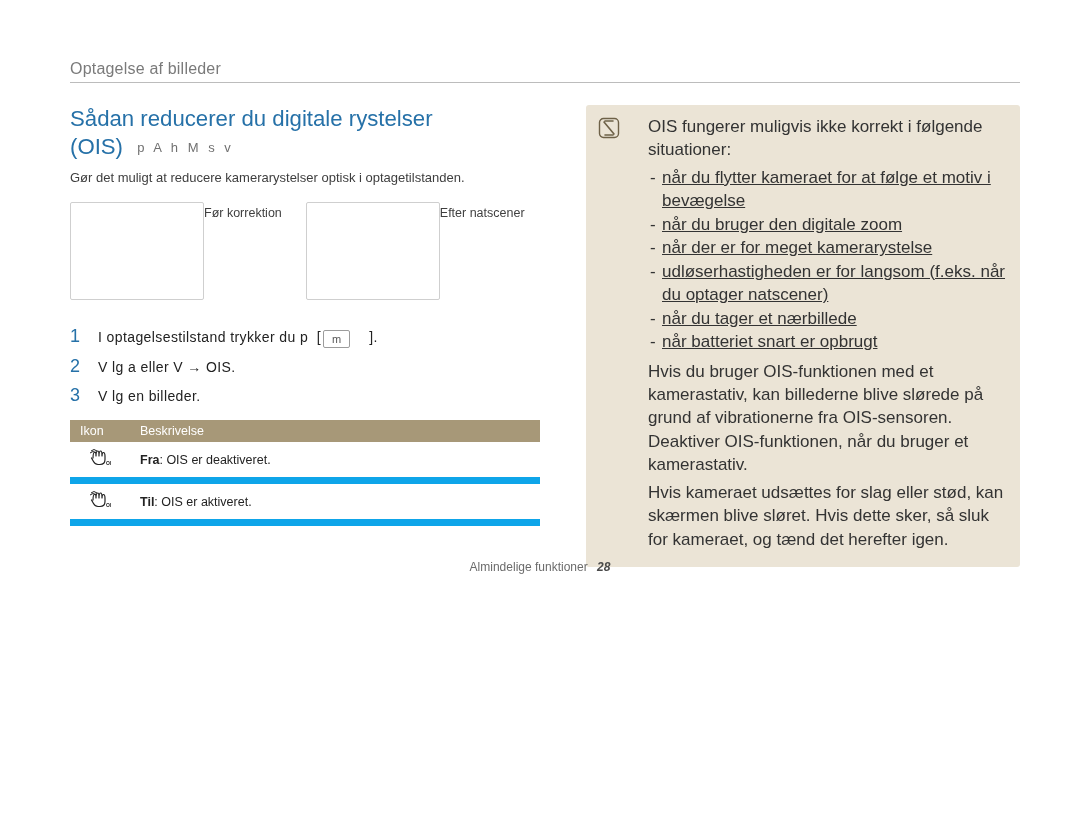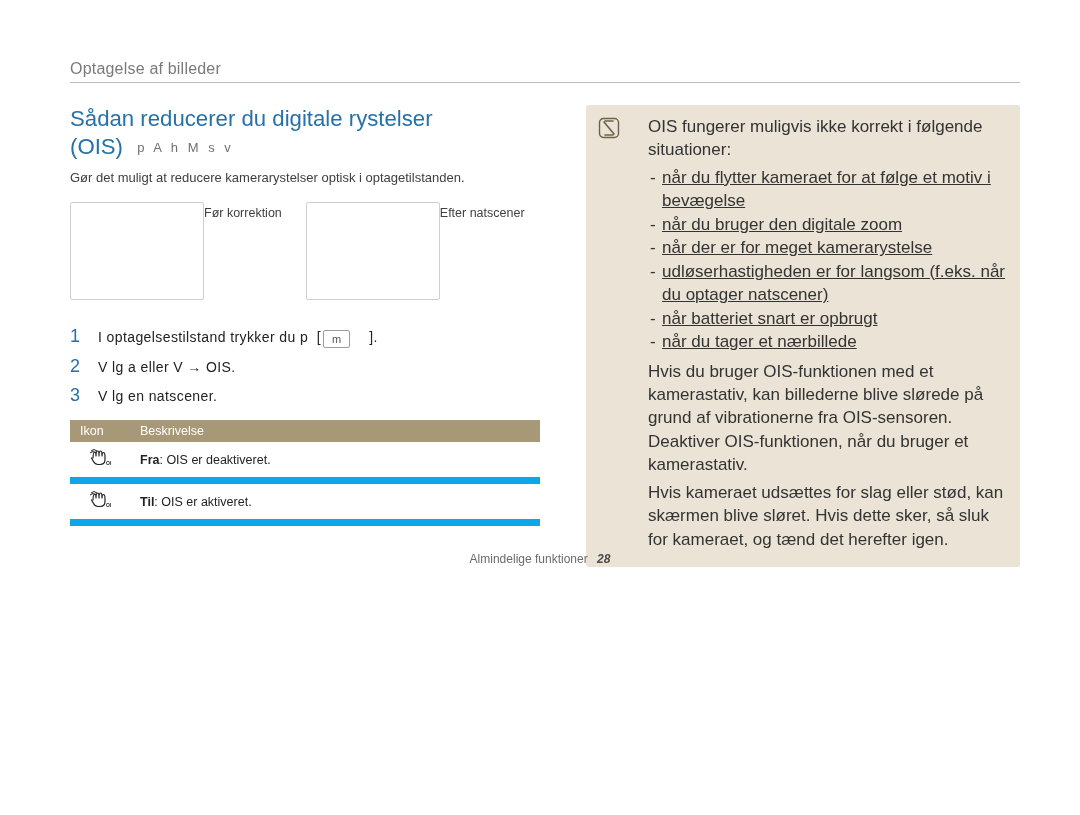--- a/index.html
+++ b/index.html
@@ -190,21 +190,21 @@
   }
   .callout ul li::before {
     content: "-";
     position: absolute;
     left: -12px;
   }
   .callout p { margin: 0 0 4px 0; }
 
   .footer {
     position: absolute;
-    bottom: 28px;
+    bottom: 20px;
     left: 0;
     width: 100%;
     text-align: center;
     font-size: 12px;
     color: #6b6b6b;
   }
   .footer .pg {
     font-style: italic;
     font-weight: 600;
     color: #4a4a4a;
@@ -254,21 +254,21 @@
           </span>
         </div>
 
         <div class="step">
           <span class="step-num">2</span>
           <span class="step-text">V  lg a     eller V    → OIS.</span>
         </div>
 
         <div class="step">
           <span class="step-num">3</span>
-          <span class="step-text">V  lg en natscener.</span>
+          <span class="step-text">V  lg en billeder.</span>
         </div>
 
       </div>
 
       <table class="icon-table">
         <thead>
           <tr>
             <th>Ikon</th>
             <th>Beskrivelse</th>
           </tr>
@@ -322,22 +322,22 @@
             <path d="M6 5 L16 17 M7 4 h8 M7 18 h8" stroke="#6e6148" stroke-width="1.6" fill="none" stroke-linecap="round"></path>
           </svg>
         </div>
         <div>
           <p>OIS fungerer muligvis ikke korrekt i følgende situationer:</p>
           <ul>
             <li>når du flytter kameraet for at følge et motiv i bevægelse</li>
             <li>når du bruger den digitale zoom</li>
             <li>når der er for meget kamerarystelse</li>
             <li>udløserhastigheden er for langsom (f.eks. når du optager natscener)</li>
+            <li>når du tager et nærbillede</li>
             <li>når batteriet snart er opbrugt</li>
-            <li>når du tager et nærbillede</li>
           </ul>
           <p>Hvis du bruger OIS-funktionen med et kamerastativ, kan billederne blive slørede på grund af vibrationerne fra OIS-sensoren. Deaktiver OIS-funktionen, når du bruger et kamerastativ.</p>
           <p>Hvis kameraet udsættes for slag eller stød, kan skærmen blive sløret. Hvis dette sker, så sluk for kameraet, og tænd det herefter igen.</p>
         </div>
       </div>
 
     </div>
 
   </div>
 

